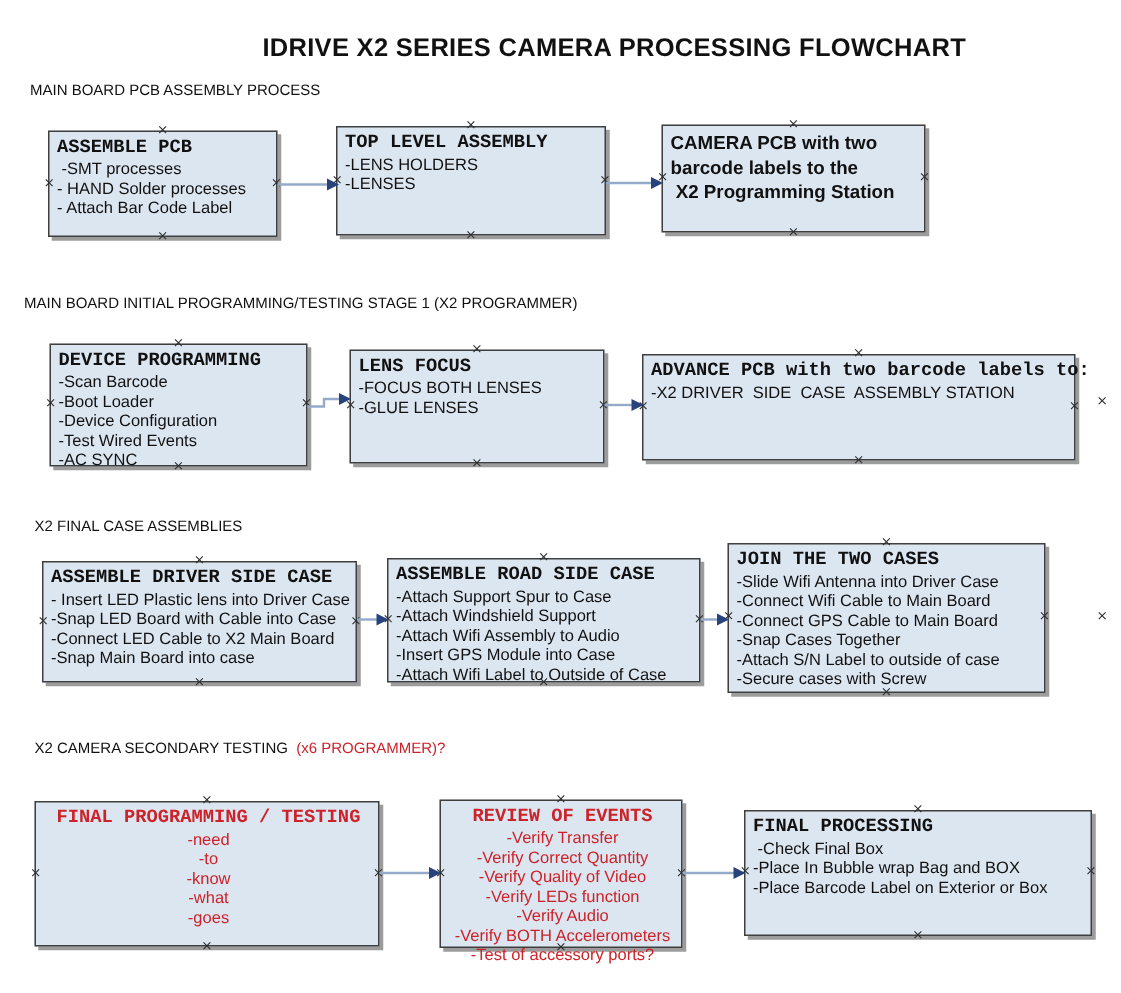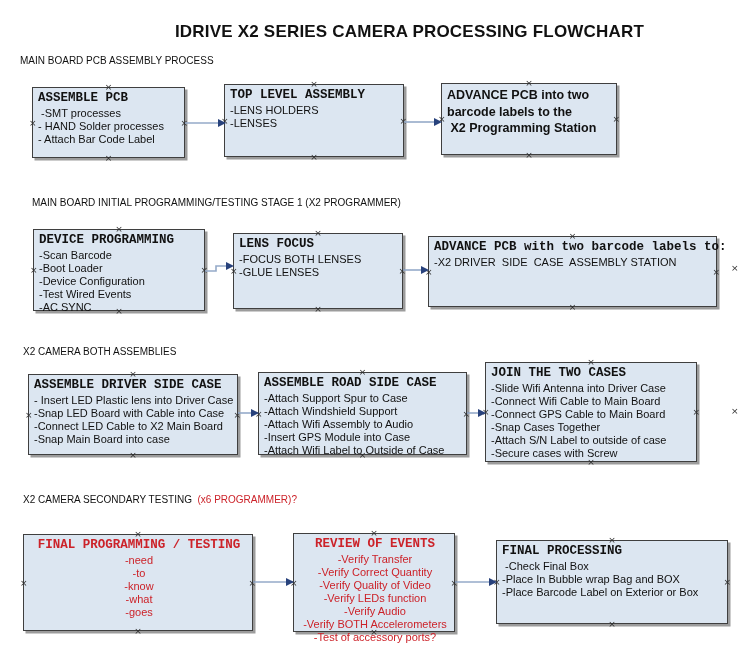--- a/index.html
+++ b/index.html
@@ -68,31 +68,31 @@
         <div class="box-item">-LENSES</div>
       </div>
   <span class="handle t">×</span>
       <span class="handle b">×</span>
       <span class="handle l">×</span>
       <span class="handle r">×</span>
     </div>
   <div class="fbox bold-items" style="left:441px;top:83px;width:176px;height:72px;">
     <div class="box-title"></div>
     <div class="items">
-        <div class="box-item">ADVANCE PCB into two</div>
+        <div class="box-item">CAMERA PCB with two</div>
         <div class="box-item">barcode labels to the</div>
         <div class="box-item"> X2 Programming Station</div>
       </div>
   <span class="handle t">×</span>
       <span class="handle b">×</span>
       <span class="handle l">×</span>
       <span class="handle r">×</span>
     </div>
 
-  <h2 class="section-heading" style="left:32px;top:197px;"><span>MAIN BOARD INITIAL PROGRAMMING/TESTING STAGE 1 (X2 PROGRAMMER)</span><span class="redpart"></span></h2>
+  <h2 class="section-heading" style="left:16px;top:197px;"><span>MAIN BOARD INITIAL PROGRAMMING/TESTING STAGE 1 (X2 PROGRAMMER)</span><span class="redpart"></span></h2>
 
   <div class="fbox" style="left:33px;top:229px;width:172px;height:82px;">
     <div class="box-title">DEVICE PROGRAMMING</div>
     <div class="items">
         <div class="box-item">-Scan Barcode</div>
         <div class="box-item">-Boot Loader</div>
         <div class="box-item">-Device Configuration</div>
         <div class="box-item">-Test Wired Events</div>
         <div class="box-item">-AC SYNC</div>
       </div>
@@ -116,21 +116,21 @@
     <div class="box-title">ADVANCE PCB with two barcode labels to:</div>
     <div class="items">
         <div class="box-item">-X2 DRIVER  SIDE  CASE  ASSEMBLY STATION</div>
       </div>
   <span class="handle t">×</span>
       <span class="handle b">×</span>
       <span class="handle l">×</span>
       <span class="handle r">×</span>
     </div>
 
-  <h2 class="section-heading" style="left:23px;top:346px;"><span>X2 CAMERA BOTH ASSEMBLIES</span><span class="redpart"></span></h2>
+  <h2 class="section-heading" style="left:23px;top:346px;"><span>X2 FINAL CASE ASSEMBLIES</span><span class="redpart"></span></h2>
 
   <div class="fbox" style="left:28px;top:374px;width:210px;height:81px;">
     <div class="box-title">ASSEMBLE DRIVER SIDE CASE</div>
     <div class="items">
         <div class="box-item">- Insert LED Plastic lens into Driver Case</div>
         <div class="box-item">-Snap LED Board with Cable into Case</div>
         <div class="box-item">-Connect LED Cable to X2 Main Board</div>
         <div class="box-item">-Snap Main Board into case</div>
       </div>
   <span class="handle t">×</span>

